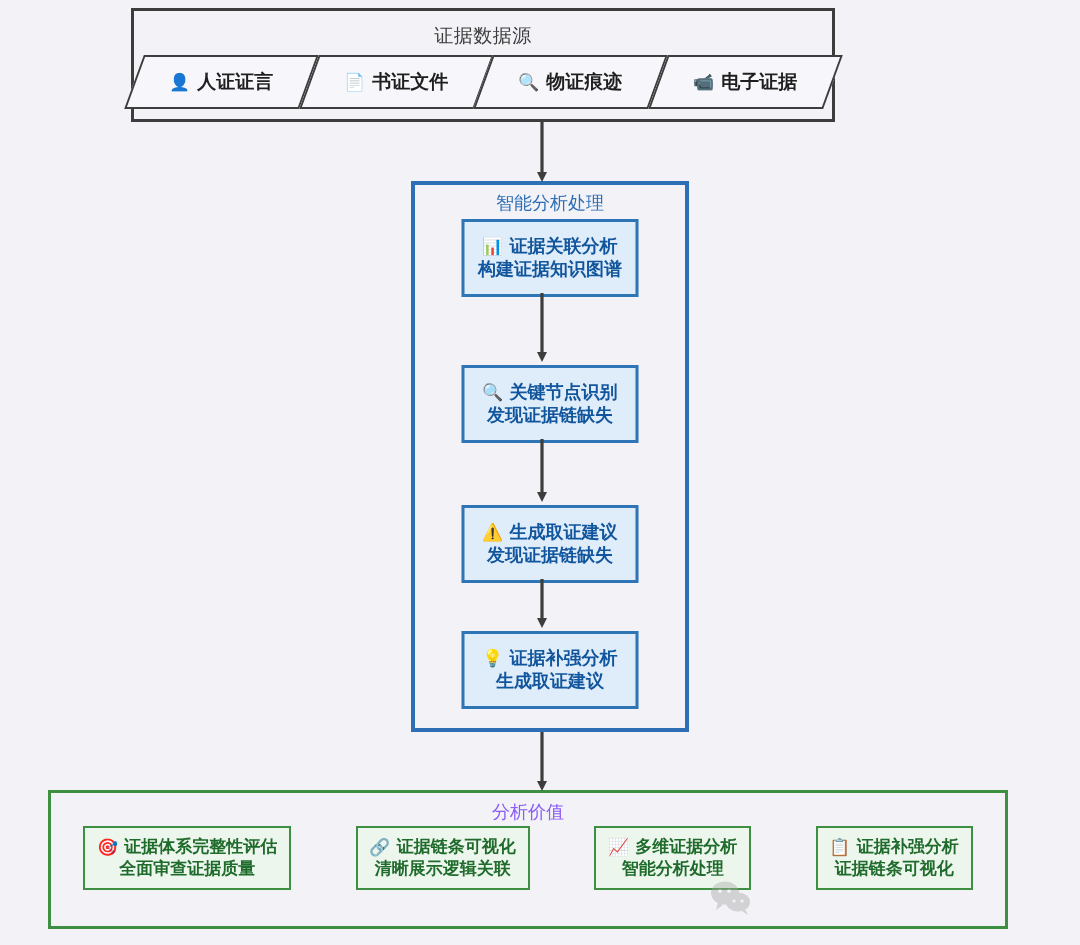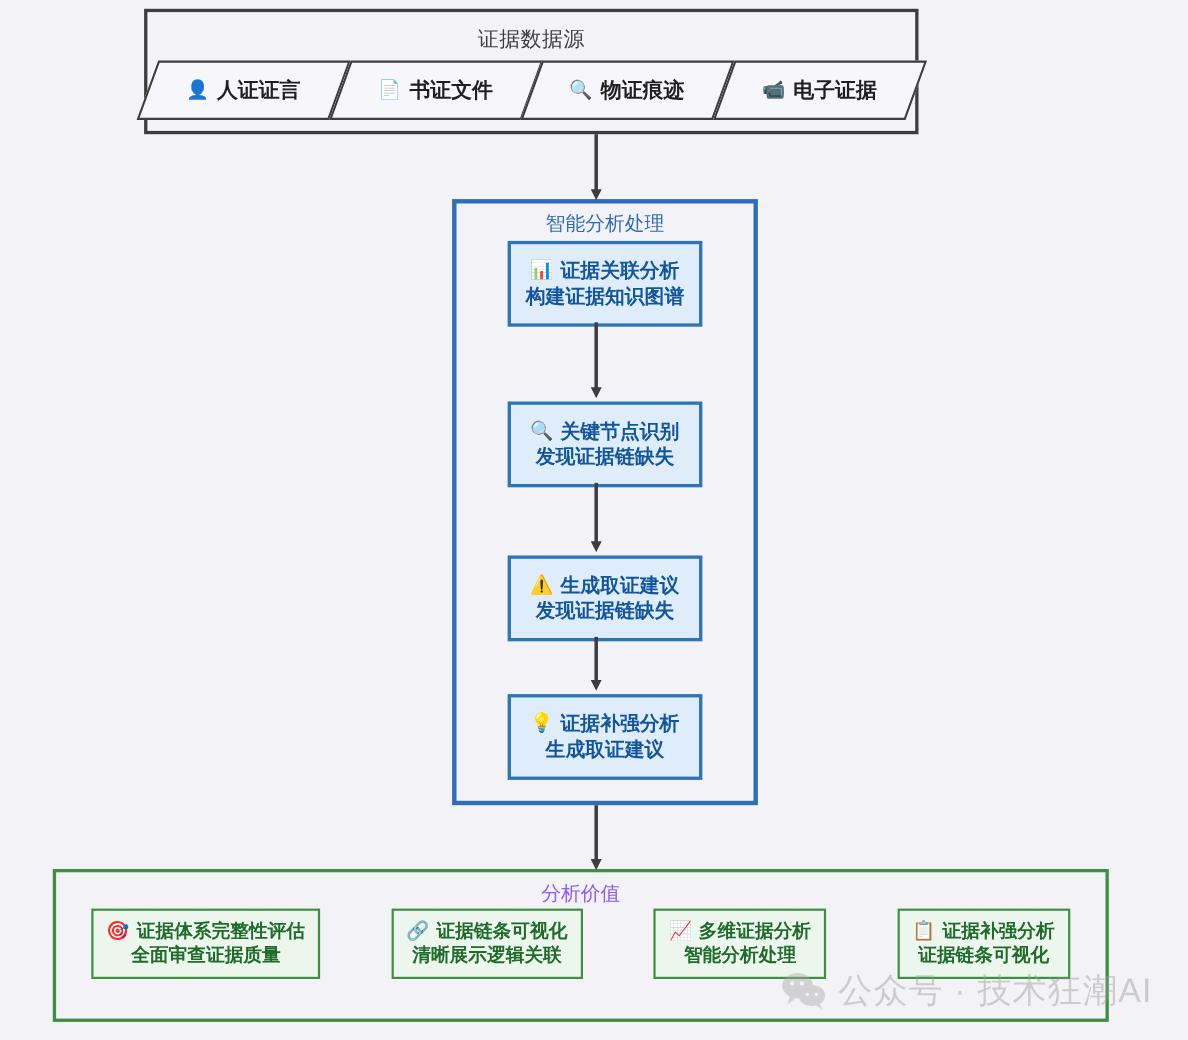--- a/index.html
+++ b/index.html
@@ -342,16 +342,15 @@
     <svg width="42" height="36" viewBox="0 0 42 36">
       <ellipse cx="15" cy="13" rx="14" ry="11.5" fill="#a8a8a8"></ellipse>
       <path d="M8 22 L6 30 L13 25 Z" fill="#a8a8a8"></path>
       <circle cx="10" cy="11" r="1.9" fill="#f2f2f7"></circle>
       <circle cx="19" cy="11" r="1.9" fill="#f2f2f7"></circle>
       <ellipse cx="28" cy="22" rx="12" ry="9.5" fill="#a8a8a8"></ellipse>
       <path d="M35 29 L38 35 L32 31 Z" fill="#a8a8a8"></path>
       <circle cx="24" cy="21" r="1.6" fill="#f2f2f7"></circle>
       <circle cx="32" cy="21" r="1.6" fill="#f2f2f7"></circle>
     </svg>
-    <span class="wm-text">公众号 · 技术狂潮AI</span>
   </div>
 
 </div>
 
 </body></html>

